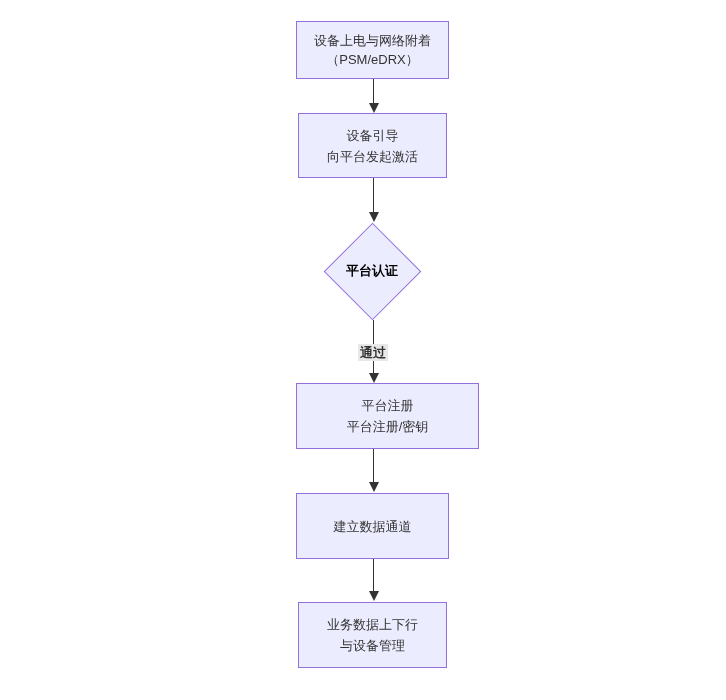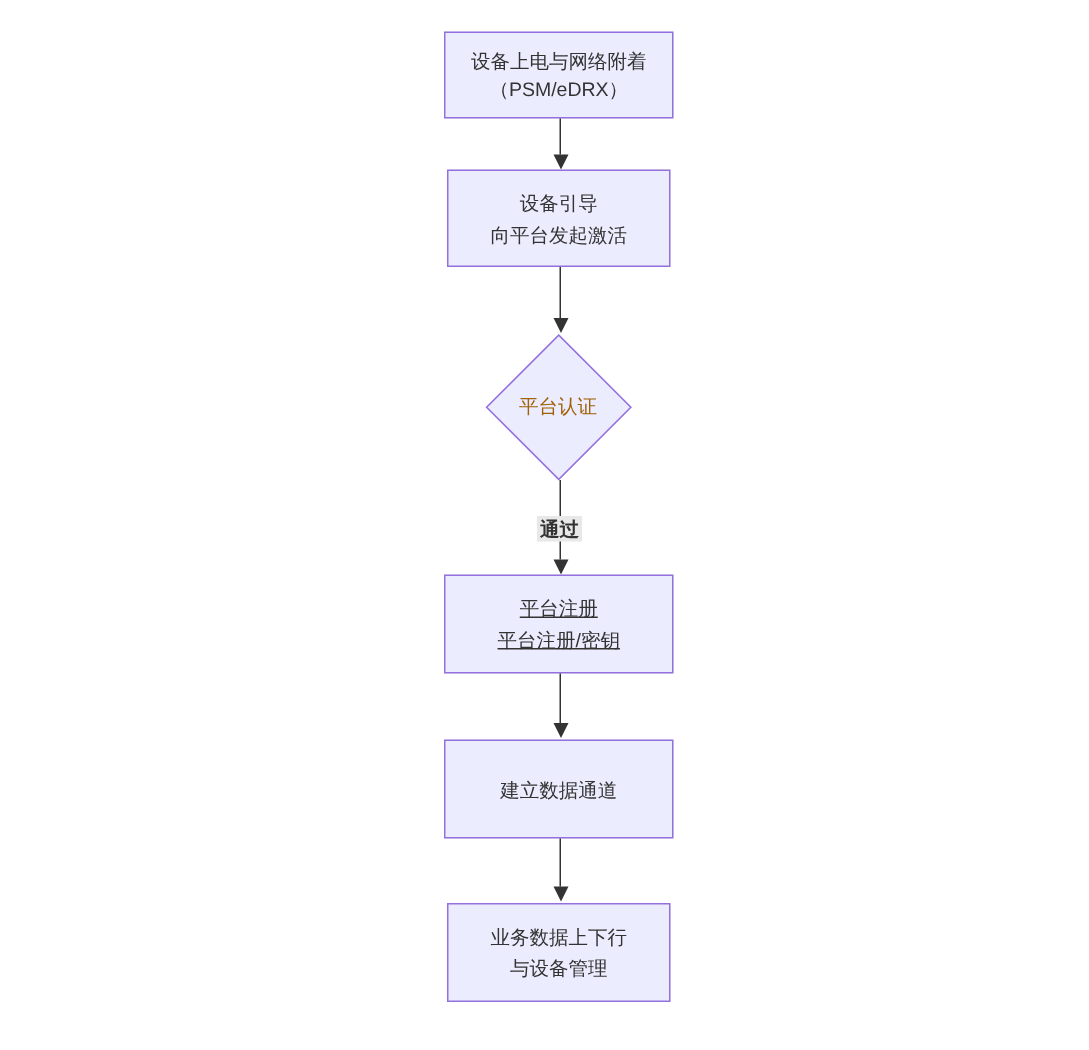--- a/index.html
+++ b/index.html
@@ -24,41 +24,42 @@
     text-align: center;
     font-size: 13px;
     line-height: 21px;
     color: #333333;
   }
   .node-line { white-space: nowrap; }
 
   
   #node-power-attach     { left: 296px; top: 21px;  width: 153px; height: 58px; line-height: 19px; }
   #node-bootstrap        { left: 298px; top: 113px; width: 149px; height: 65px; text-align: center; }
-  #node-platform-register{ left: 296px; top: 383px; width: 153px; height: 66px; text-decoration: underline; }
+  #node-platform-register{ left: 296px; top: 383px; width: 183px; height: 66px; }
   #node-data-channel     { left: 296px; top: 493px; width: 153px; height: 66px; }
   #node-business-data    { left: 298px; top: 602px; width: 149px; height: 66px; font-family: Liberation Serif, serif; }
 
   
   .diamond-shape {
     position: absolute;
     left: 338px; top: 237px;
     width: 69px; height: 69px;
     background: #ECECFF;
     border: 1px solid #9370DB;
     transform: rotate(45deg);
     box-sizing: border-box;
   }
   .diamond-label {
     position: absolute;
     left: 372px; top: 271px;
     transform: translate(-50%, -50%);
     font-size: 13px;
     white-space: nowrap;
-    color: #a16207;
+    color: #000000;
+    font-weight: bold;
   }
 
   
   .arrow {
     position: absolute;
     width: 11px;
     margin-left: -5px;
     display: flex;
     flex-direction: column;
     align-items: center;

